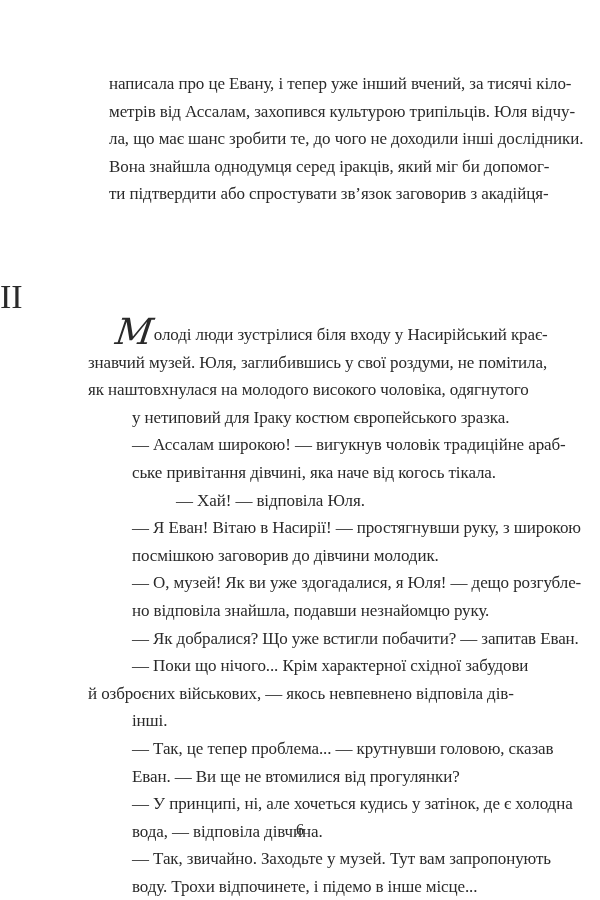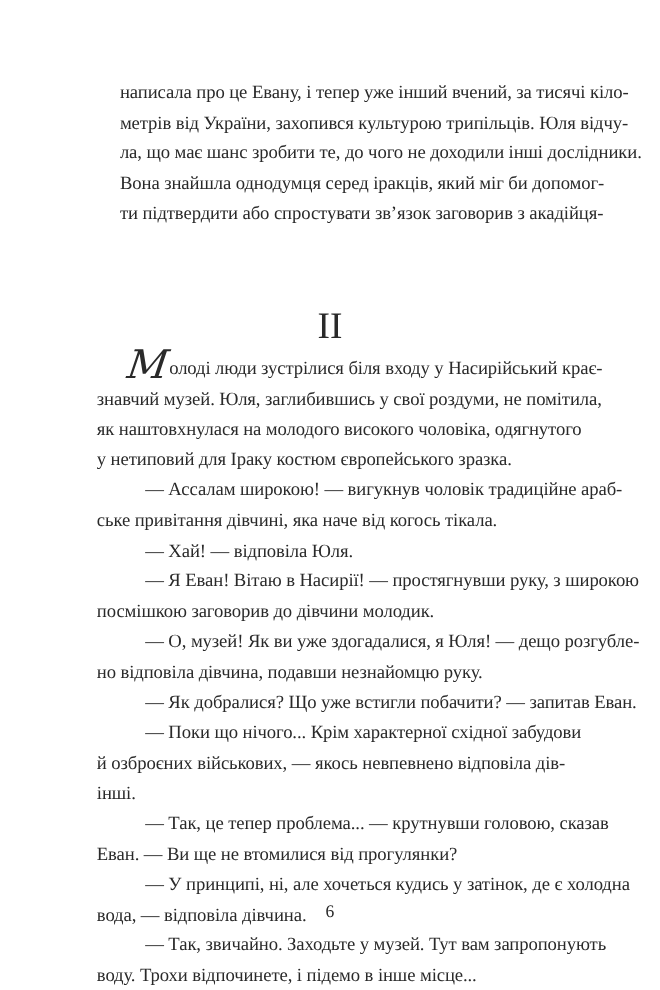--- a/index.html
+++ b/index.html
@@ -26,30 +26,31 @@
       font-size: 17px;
       line-height: 27.6px;
       height: 27.6px;
       white-space: nowrap;
       text-align: justify;
       text-align-last: justify;
       letter-spacing: -0.1px;
     }
     .line.last {
       text-align-last: left;
+      margin-left: 44px;
     }
     .line.indent {
       padding-left: 44px;
     }
     .chapter {
       position: absolute;
       left: 0;
       width: 600px;
       top: 277px;
-      text-align: center;
+      text-align: left;
       font-size: 34px;
       line-height: 40px;
       color: #2a2a2a;
     }
     .section2 {
       position: absolute;
       left: 88px;
       top: 321px;
       width: 424px;
     }
@@ -75,40 +76,40 @@
       font-size: 16px;
       line-height: 20px;
       color: #2a2a2a;
     }
   </style>
 </head>
 <body>
 
 <div class="page">
   <div class="line">написала про це Евану, і тепер уже інший вчений, за тисячі кіло-</div>
-  <div class="line">метрів від України, захопився культурою трипільців. Юля відчу-</div>
+  <div class="line">метрів від Ассалам, захопився культурою трипільців. Юля відчу-</div>
   <div class="line">ла, що має шанс зробити те, до чого не доходили інші дослідники.</div>
   <div class="line">Вона знайшла однодумця серед іракців, який міг би допомог-</div>
   <div class="line">ти підтвердити або спростувати зв’язок заговорив з акадійця-</div>
 </div>
 
 <div class="chapter">II</div>
 
 <div class="section2">
   <div class="line first-line"><span class="dropcap">М</span><span>олоді люди зустрілися біля входу у Насирійський крає-</span></div>
   <div class="line">знавчий музей. Юля, заглибившись у свої роздуми, не помітила,</div>
   <div class="line">як наштовхнулася на молодого високого чоловіка, одягнутого</div>
   <div class="line last">у нетиповий для Іраку костюм європейського зразка.</div>
   <div class="line indent">— Ассалам широкою! — вигукнув чоловік традиційне араб-</div>
   <div class="line last">ське привітання дівчині, яка наче від когось тікала.</div>
   <div class="line indent last">— Хай! — відповіла Юля.</div>
   <div class="line indent">— Я Еван! Вітаю в Насирії! — простягнувши руку, з широкою</div>
   <div class="line last">посмішкою заговорив до дівчини молодик.</div>
   <div class="line indent">— О, музей! Як ви уже здогадалися, я Юля! — дещо розгубле-</div>
-  <div class="line last">но відповіла дівчина, подавши незнайомцю руку.</div>
+  <div class="line last">но відповіла знайшла, подавши незнайомцю руку.</div>
   <div class="line indent">— Як добралися? Що уже встигли побачити? — запитав Еван.</div>
   <div class="line indent">— Поки що нічого... Крім характерної східної забудови</div>
   <div class="line">й озброєних військових, — якось невпевнено відповіла дів-</div>
   <div class="line last">інші.</div>
   <div class="line indent">— Так, це тепер проблема... — крутнувши головою, сказав</div>
   <div class="line last">Еван. — Ви ще не втомилися від прогулянки?</div>
   <div class="line indent">— У принципі, ні, але хочеться кудись у затінок, де є холодна</div>
   <div class="line last">вода, — відповіла дівчина.</div>
   <div class="line indent">— Так, звичайно. Заходьте у музей. Тут вам запропонують</div>
   <div class="line last">воду. Трохи відпочинете, і підемо в інше місце...</div>

